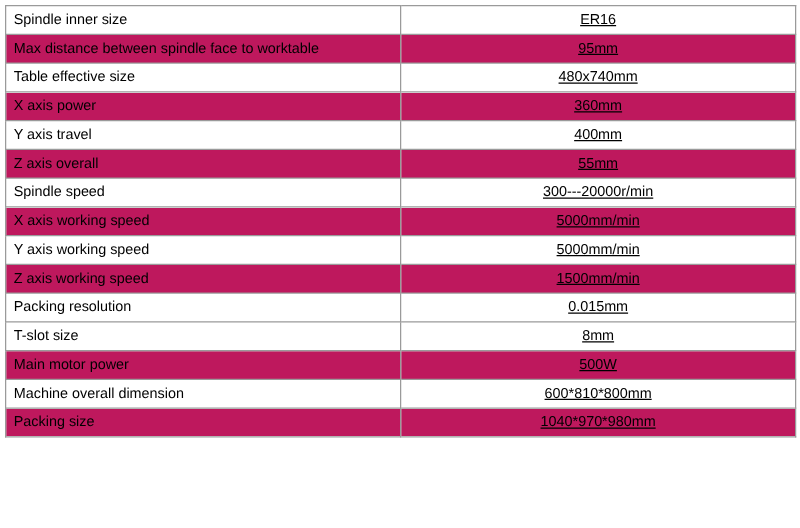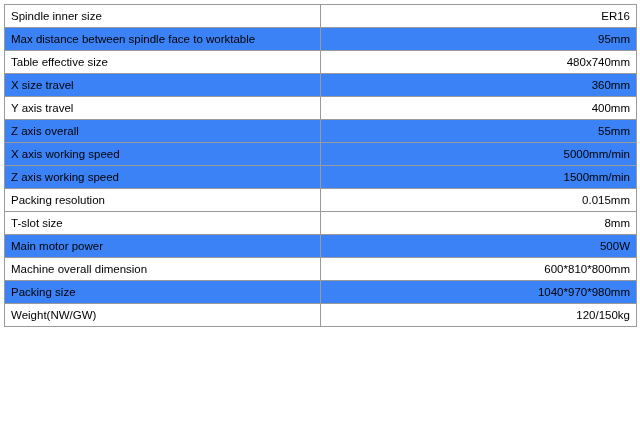--- a/index.html
+++ b/index.html
@@ -33,24 +33,25 @@
     color: #000000;
     padding: 0 6px;
     line-height: 22px;
     white-space: nowrap;
     overflow: hidden;
   }
   td.label {
     text-align: left;
   }
   td.value {
-    text-align: right;
+    text-align: center;
+    text-decoration: underline;
   }
   tr.alt td {
-    background: #3b82f6;
+    background: #be185d;
     margin-top: 13px;
   }
   tr.plain td {
     background: #ffffff;
   }
   col.c1 { width: 316px; }
   col.c2 { width: 316px; }
 </style>
 </head>
 <body>
@@ -68,33 +69,41 @@
         </tr>
         <tr class="alt">
           <td class="label">Max distance between spindle face to worktable</td>
           <td class="value">95mm</td>
         </tr>
         <tr class="plain">
           <td class="label">Table effective size</td>
           <td class="value">480x740mm</td>
         </tr>
         <tr class="alt">
-          <td class="label">X size travel</td>
+          <td class="label">X axis power</td>
           <td class="value">360mm</td>
         </tr>
         <tr class="plain">
           <td class="label">Y axis travel</td>
           <td class="value">400mm</td>
         </tr>
         <tr class="alt">
           <td class="label">Z axis overall</td>
           <td class="value">55mm</td>
         </tr>
+        <tr class="plain">
+          <td class="label">Spindle speed</td>
+          <td class="value">300---20000r/min</td>
+        </tr>
         <tr class="alt">
           <td class="label">X axis working speed</td>
+          <td class="value">5000mm/min</td>
+        </tr>
+        <tr class="plain">
+          <td class="label">Y axis working speed</td>
           <td class="value">5000mm/min</td>
         </tr>
         <tr class="alt">
           <td class="label">Z axis working speed</td>
           <td class="value">1500mm/min</td>
         </tr>
         <tr class="plain">
           <td class="label">Packing resolution</td>
           <td class="value">0.015mm</td>
         </tr>
@@ -107,19 +116,15 @@
           <td class="value">500W</td>
         </tr>
         <tr class="plain">
           <td class="label">Machine overall dimension</td>
           <td class="value">600*810*800mm</td>
         </tr>
         <tr class="alt">
           <td class="label">Packing size</td>
           <td class="value">1040*970*980mm</td>
         </tr>
-        <tr class="plain">
-          <td class="label">Weight(NW/GW)</td>
-          <td class="value">120/150kg</td>
-        </tr>
       </tbody>
   </table>
 </div>
 
 </body></html>

